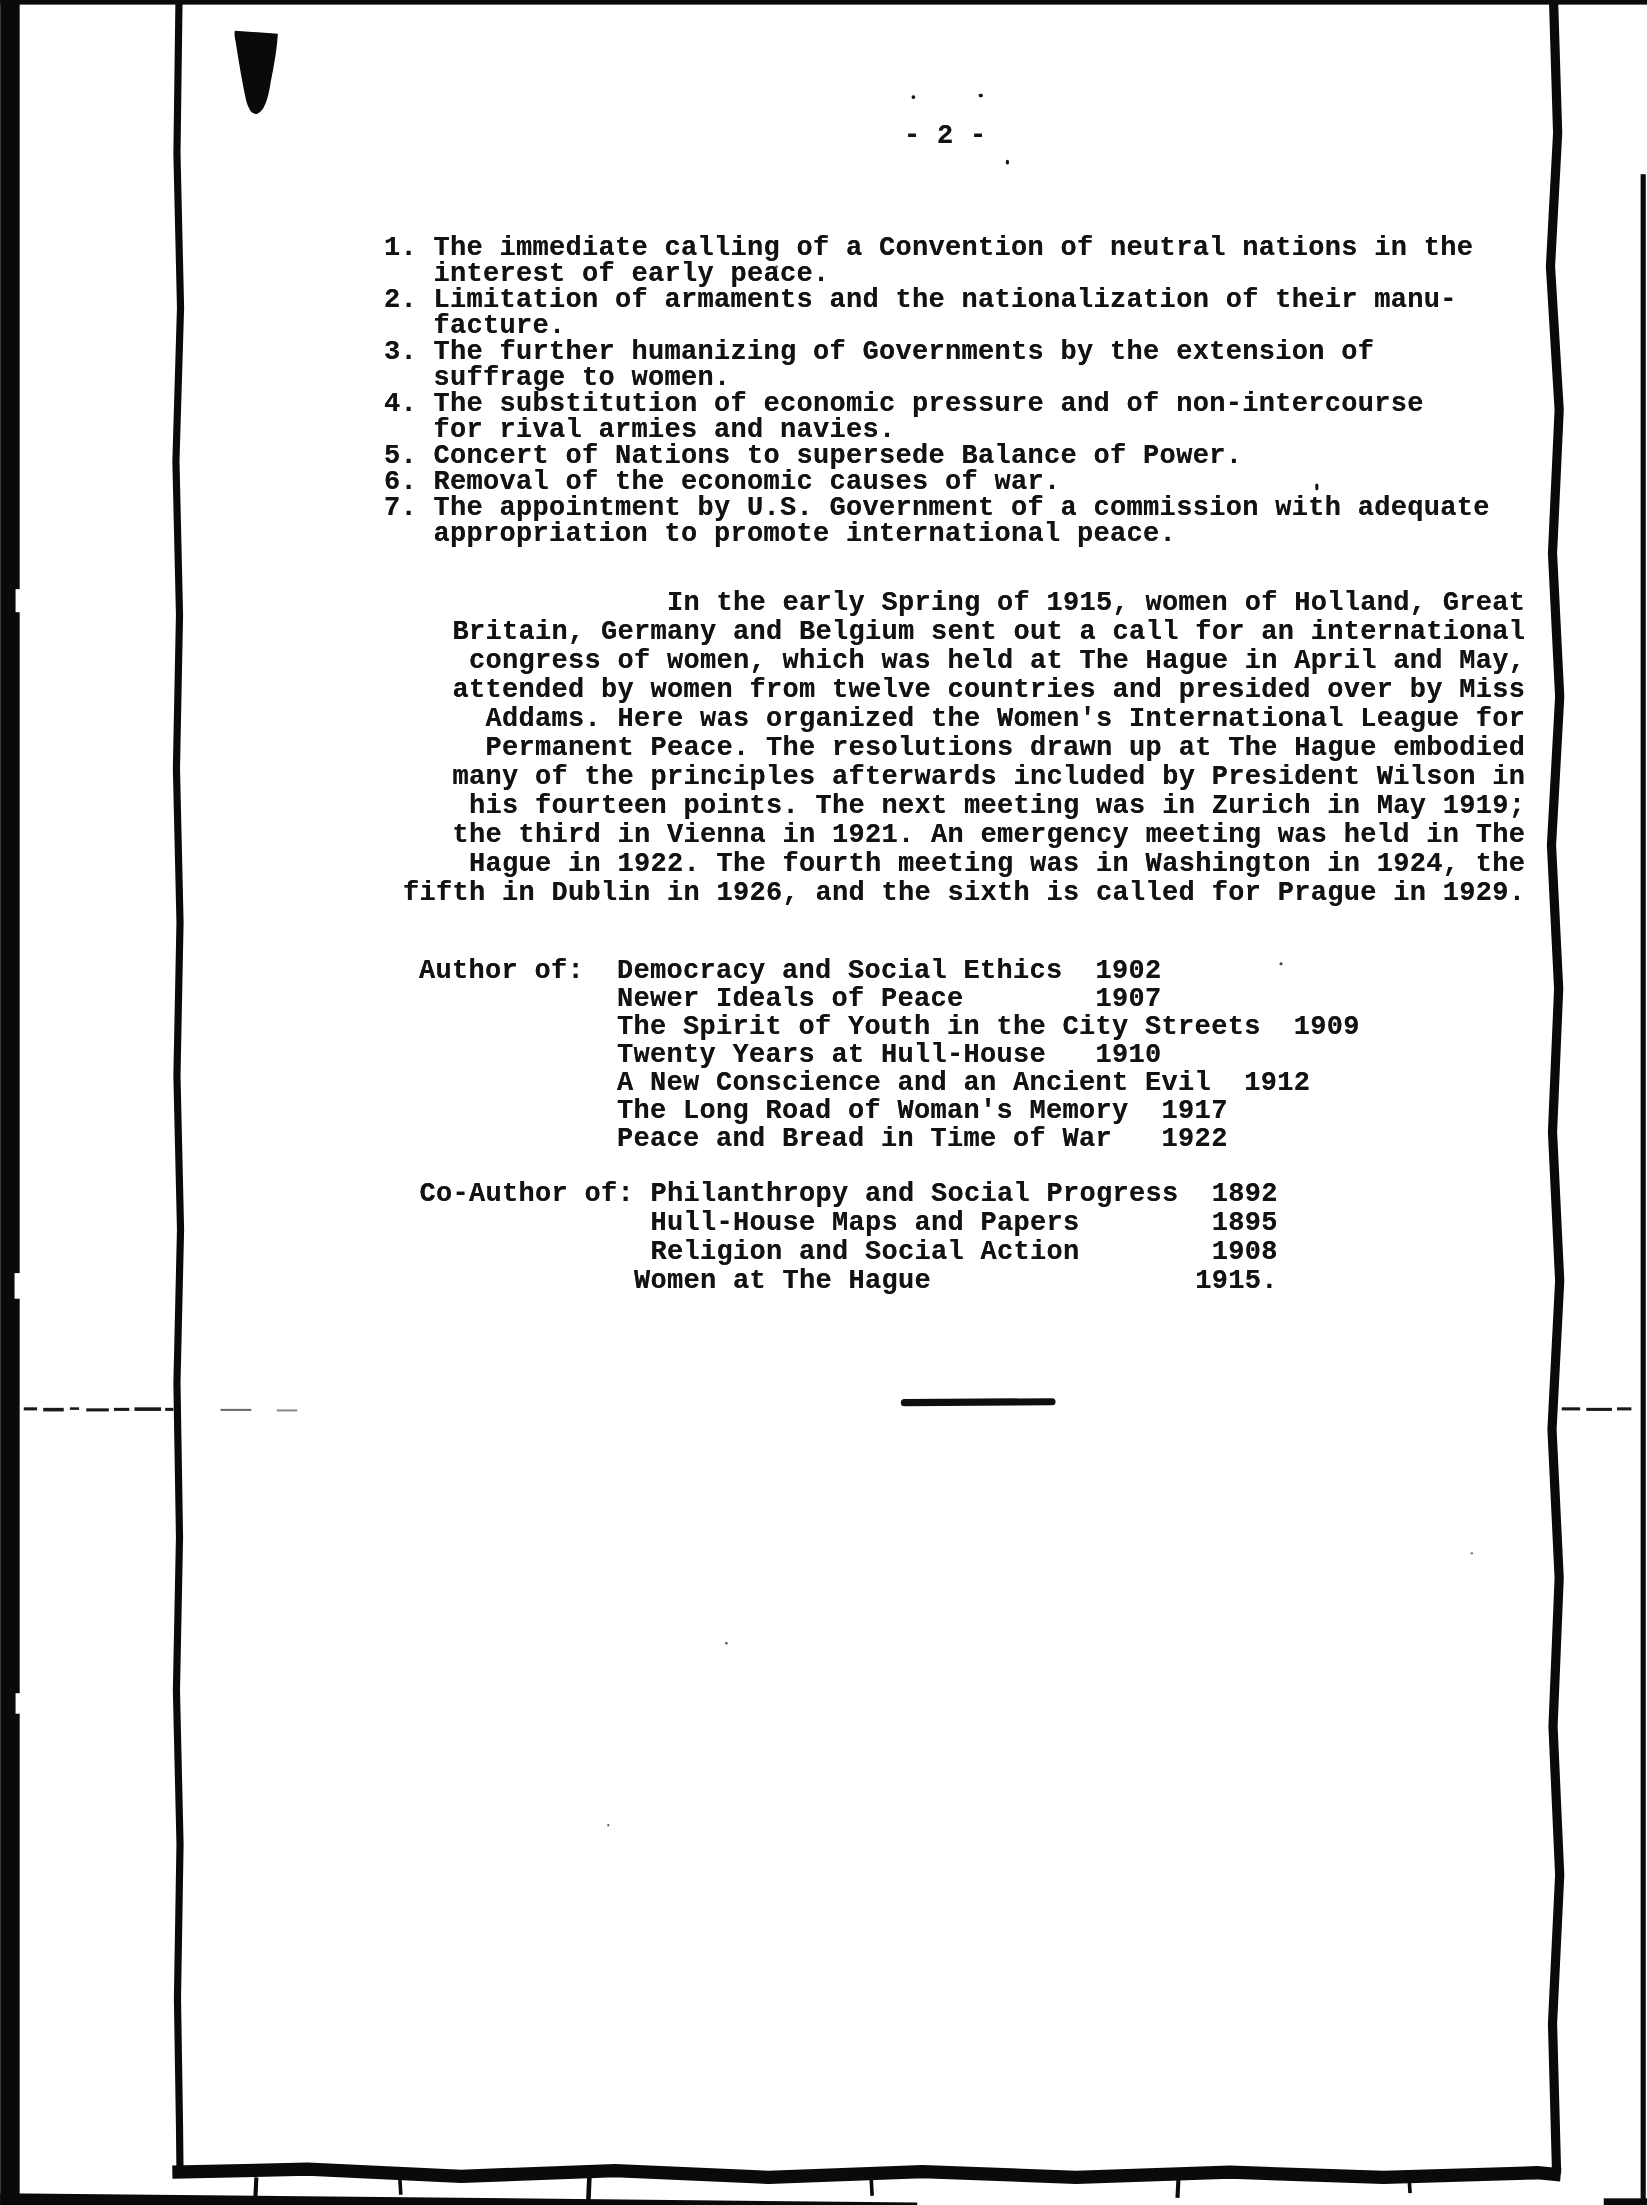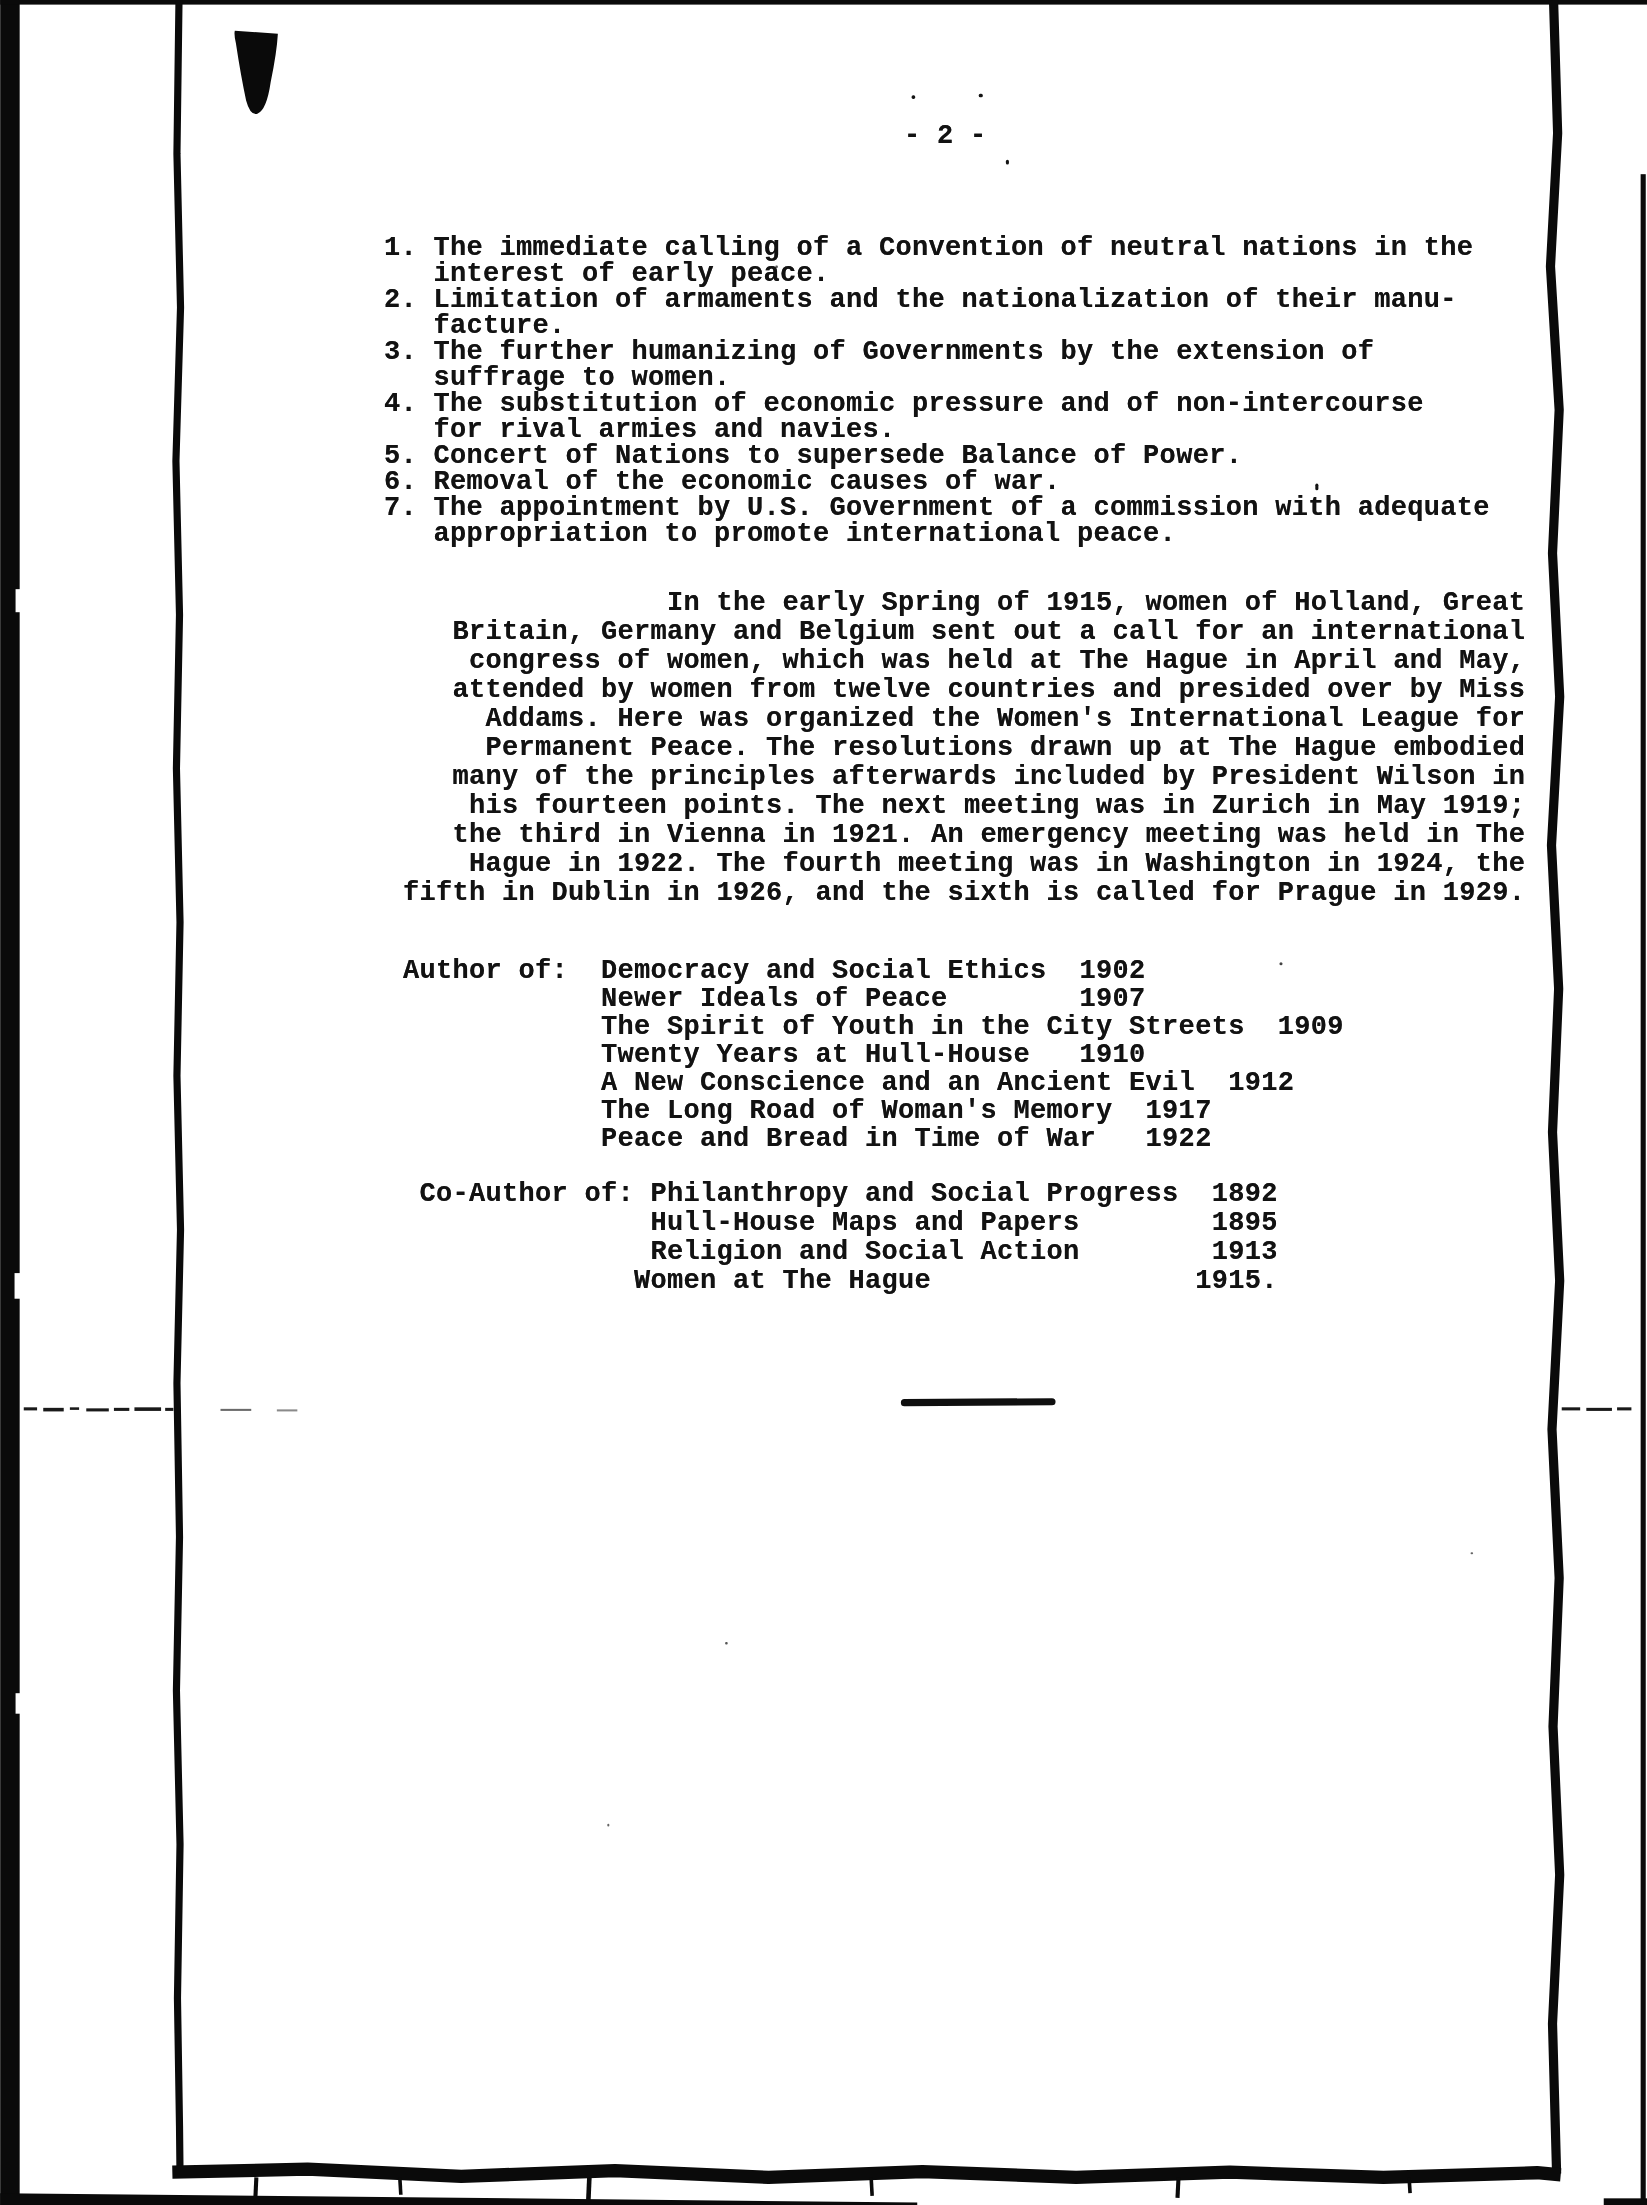--- a/index.html
+++ b/index.html
@@ -19,21 +19,21 @@
     margin:0;
     font-family:"Liberation Mono", "DejaVu Sans Mono", monospace;
     font-weight:700;
     font-size:27px;
     letter-spacing:0.3px;
     color:#121212;
     white-space:pre;
     text-shadow:0 0 0.5px rgba(0,0,0,0.65);
   }
   .lh50{line-height:26px;}
-  .lh55{line-height:28px;}
+  .lh55{line-height:28px;margin-left:16px;}
   .lh57{line-height:29px;text-align:right;}
   #artifacts{
     position:absolute; left:0; top:0;
     width:1648px; height:2205px;
   }
 </style>
 </head>
 <body>
 
 <div id="page">
@@ -126,17 +126,17 @@
   <pre class="txt lh55" style="left:403px; top:957px;">Author of:  Democracy and Social Ethics  1902
             Newer Ideals of Peace        1907
             The Spirit of Youth in the City Streets  1909
             Twenty Years at Hull-House   1910
             A New Conscience and an Ancient Evil  1912
             The Long Road of Woman's Memory  1917
             Peace and Bread in Time of War   1922</pre>
 
   <pre class="txt lh57" style="left:403px; top:1180px;">Co-Author of: Philanthropy and Social Progress  1892
               Hull-House Maps and Papers        1895
-              Religion and Social Action        1913
+              Religion and Social Action        1908
               Women at The Hague                1915.</pre>
 
 </div>
 
 
 </body></html>

